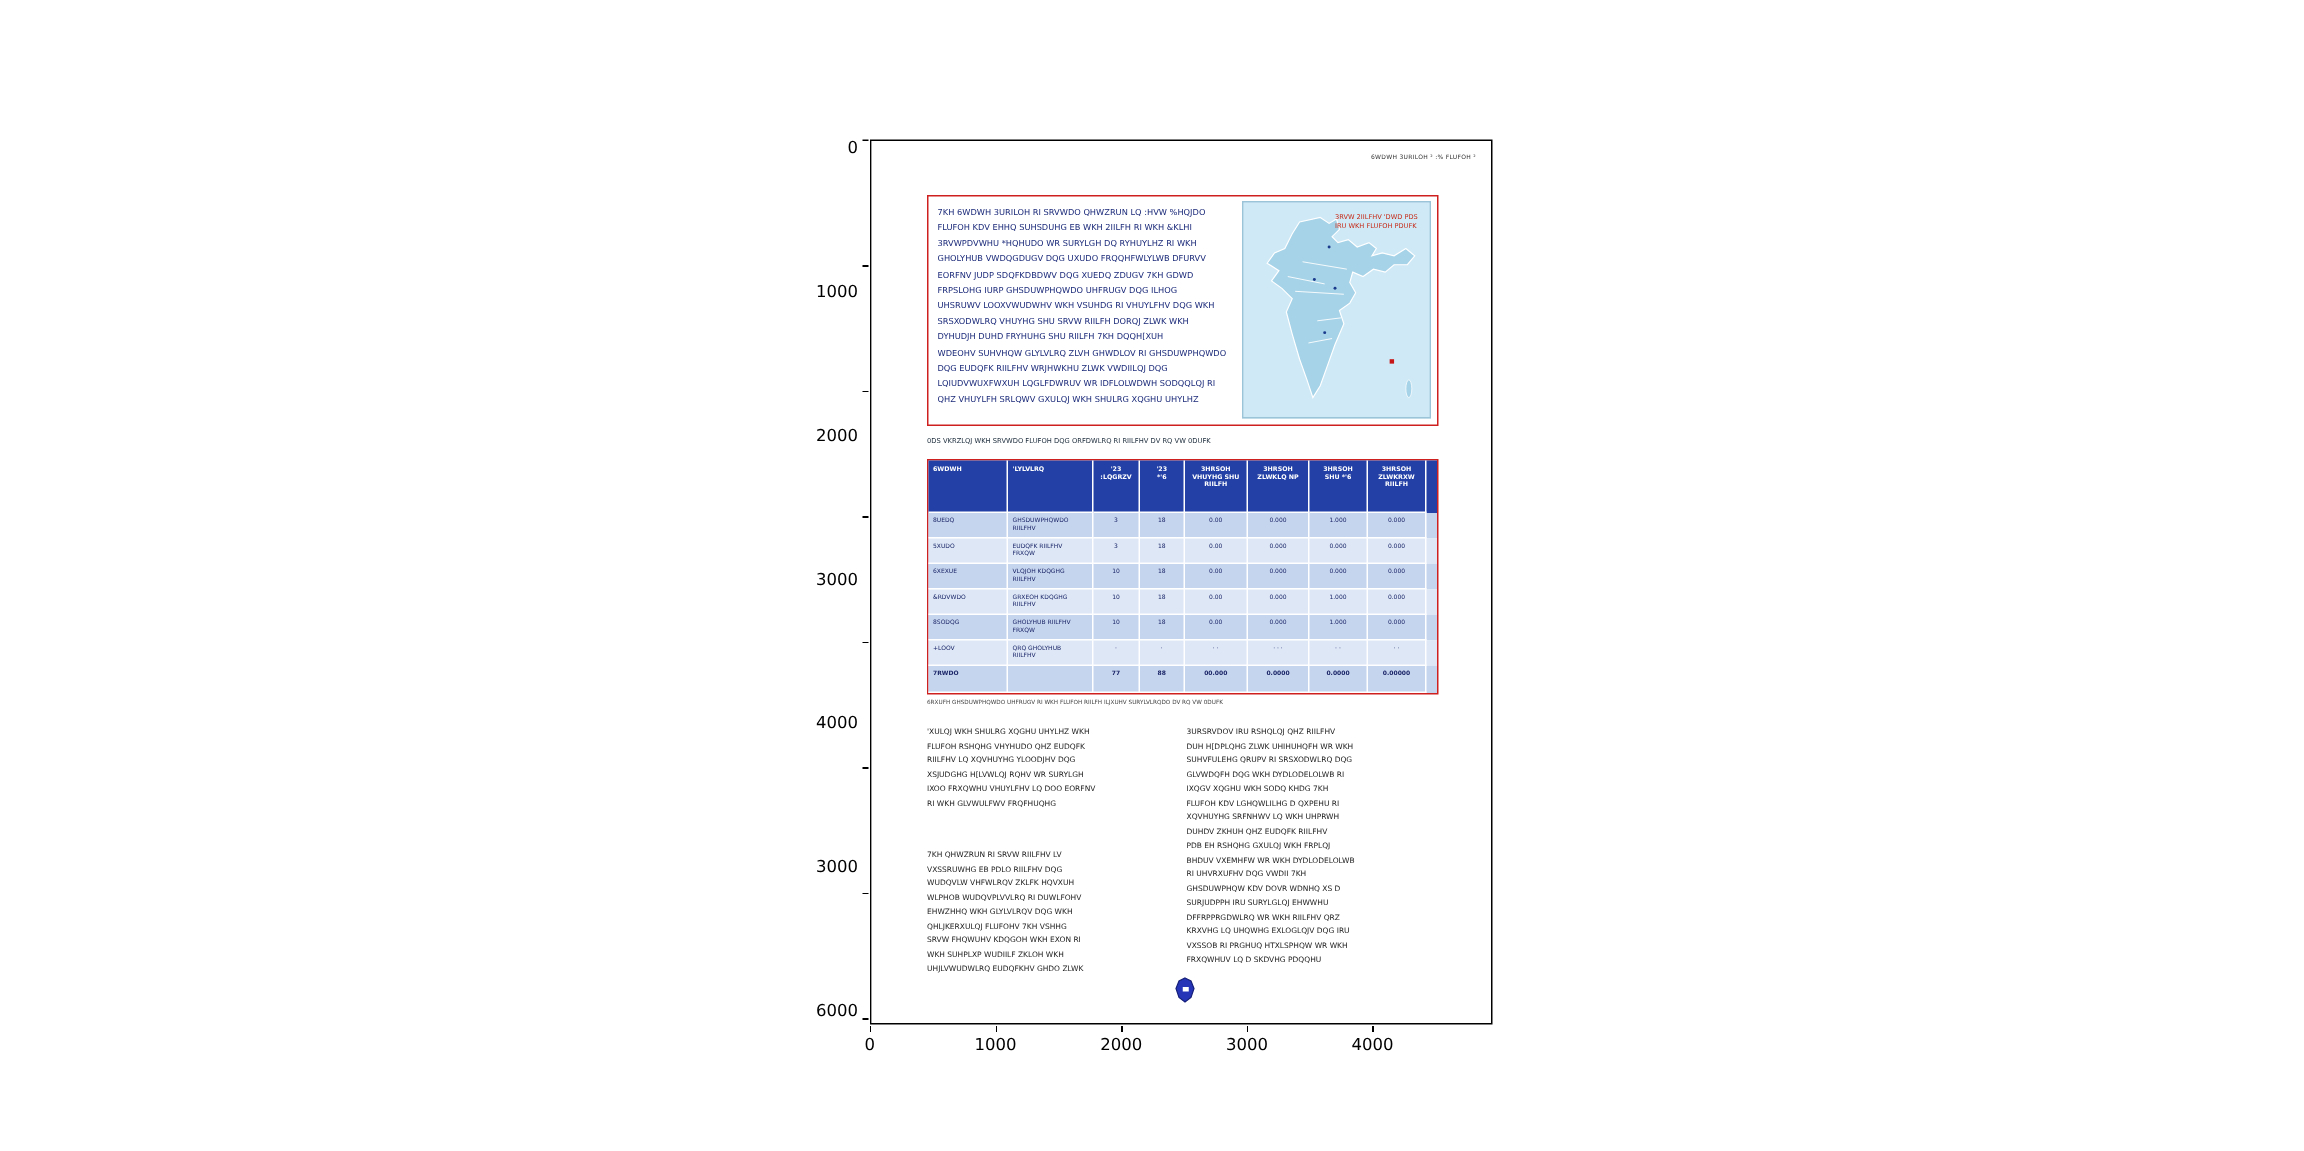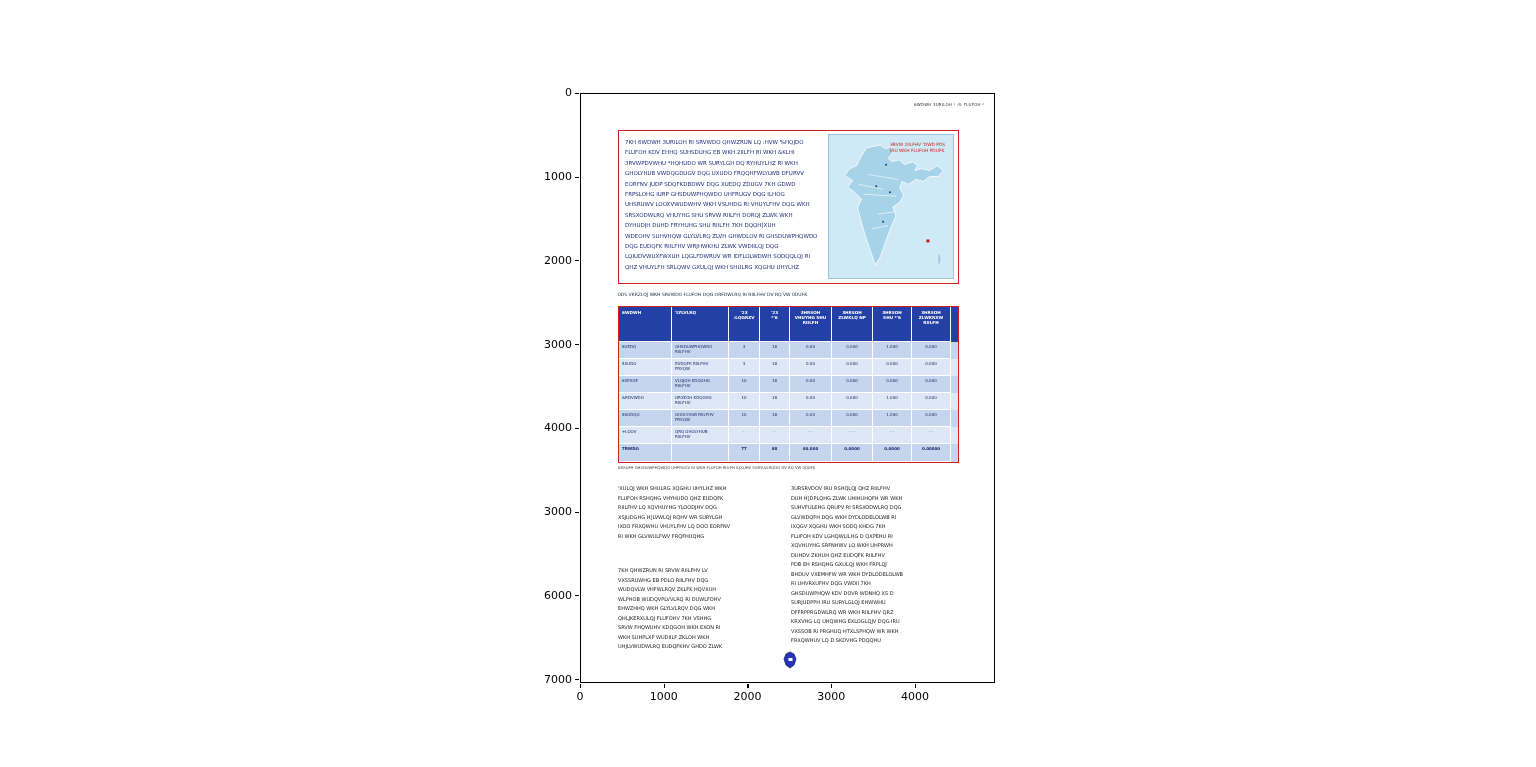--- a/index.html
+++ b/index.html
@@ -72,21 +72,20 @@
 <div class="fig">
 
   <div class="y-labels">
       <div class="ylab">0</div>
       <div class="ylab">1000</div>
       <div class="ylab">2000</div>
       <div class="ylab">3000</div>
       <div class="ylab">4000</div>
       <div class="ylab">3000</div>
       <div class="ylab">6000</div>
-      <div class="ylab">7000</div>
     </div>
   <div class="x-labels">
       <div class="xlab">0</div>
       <div class="xlab">1000</div>
       <div class="xlab">2000</div>
       <div class="xlab">3000</div>
       <div class="xlab">4000</div>
     </div>
   <div class="y-marks"></div>
   <div class="x-marks"></div>

